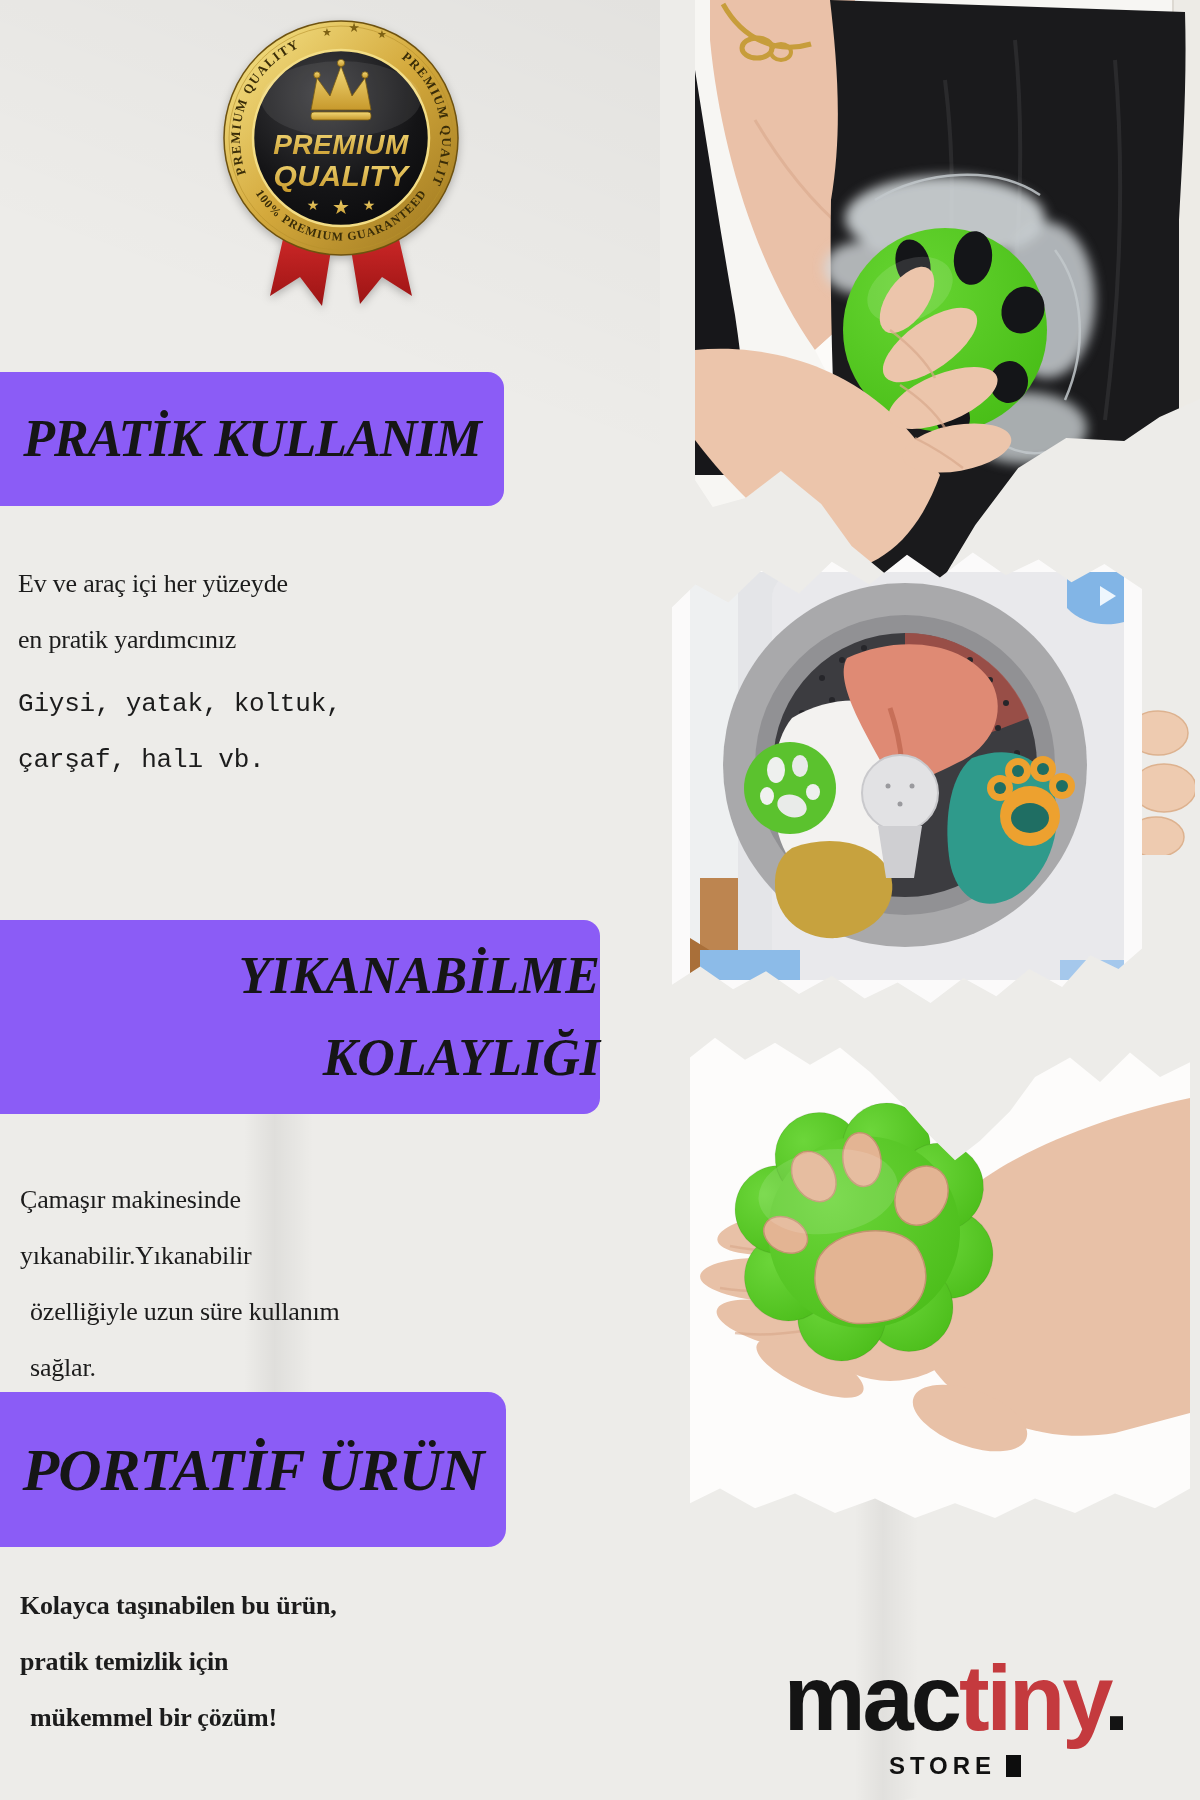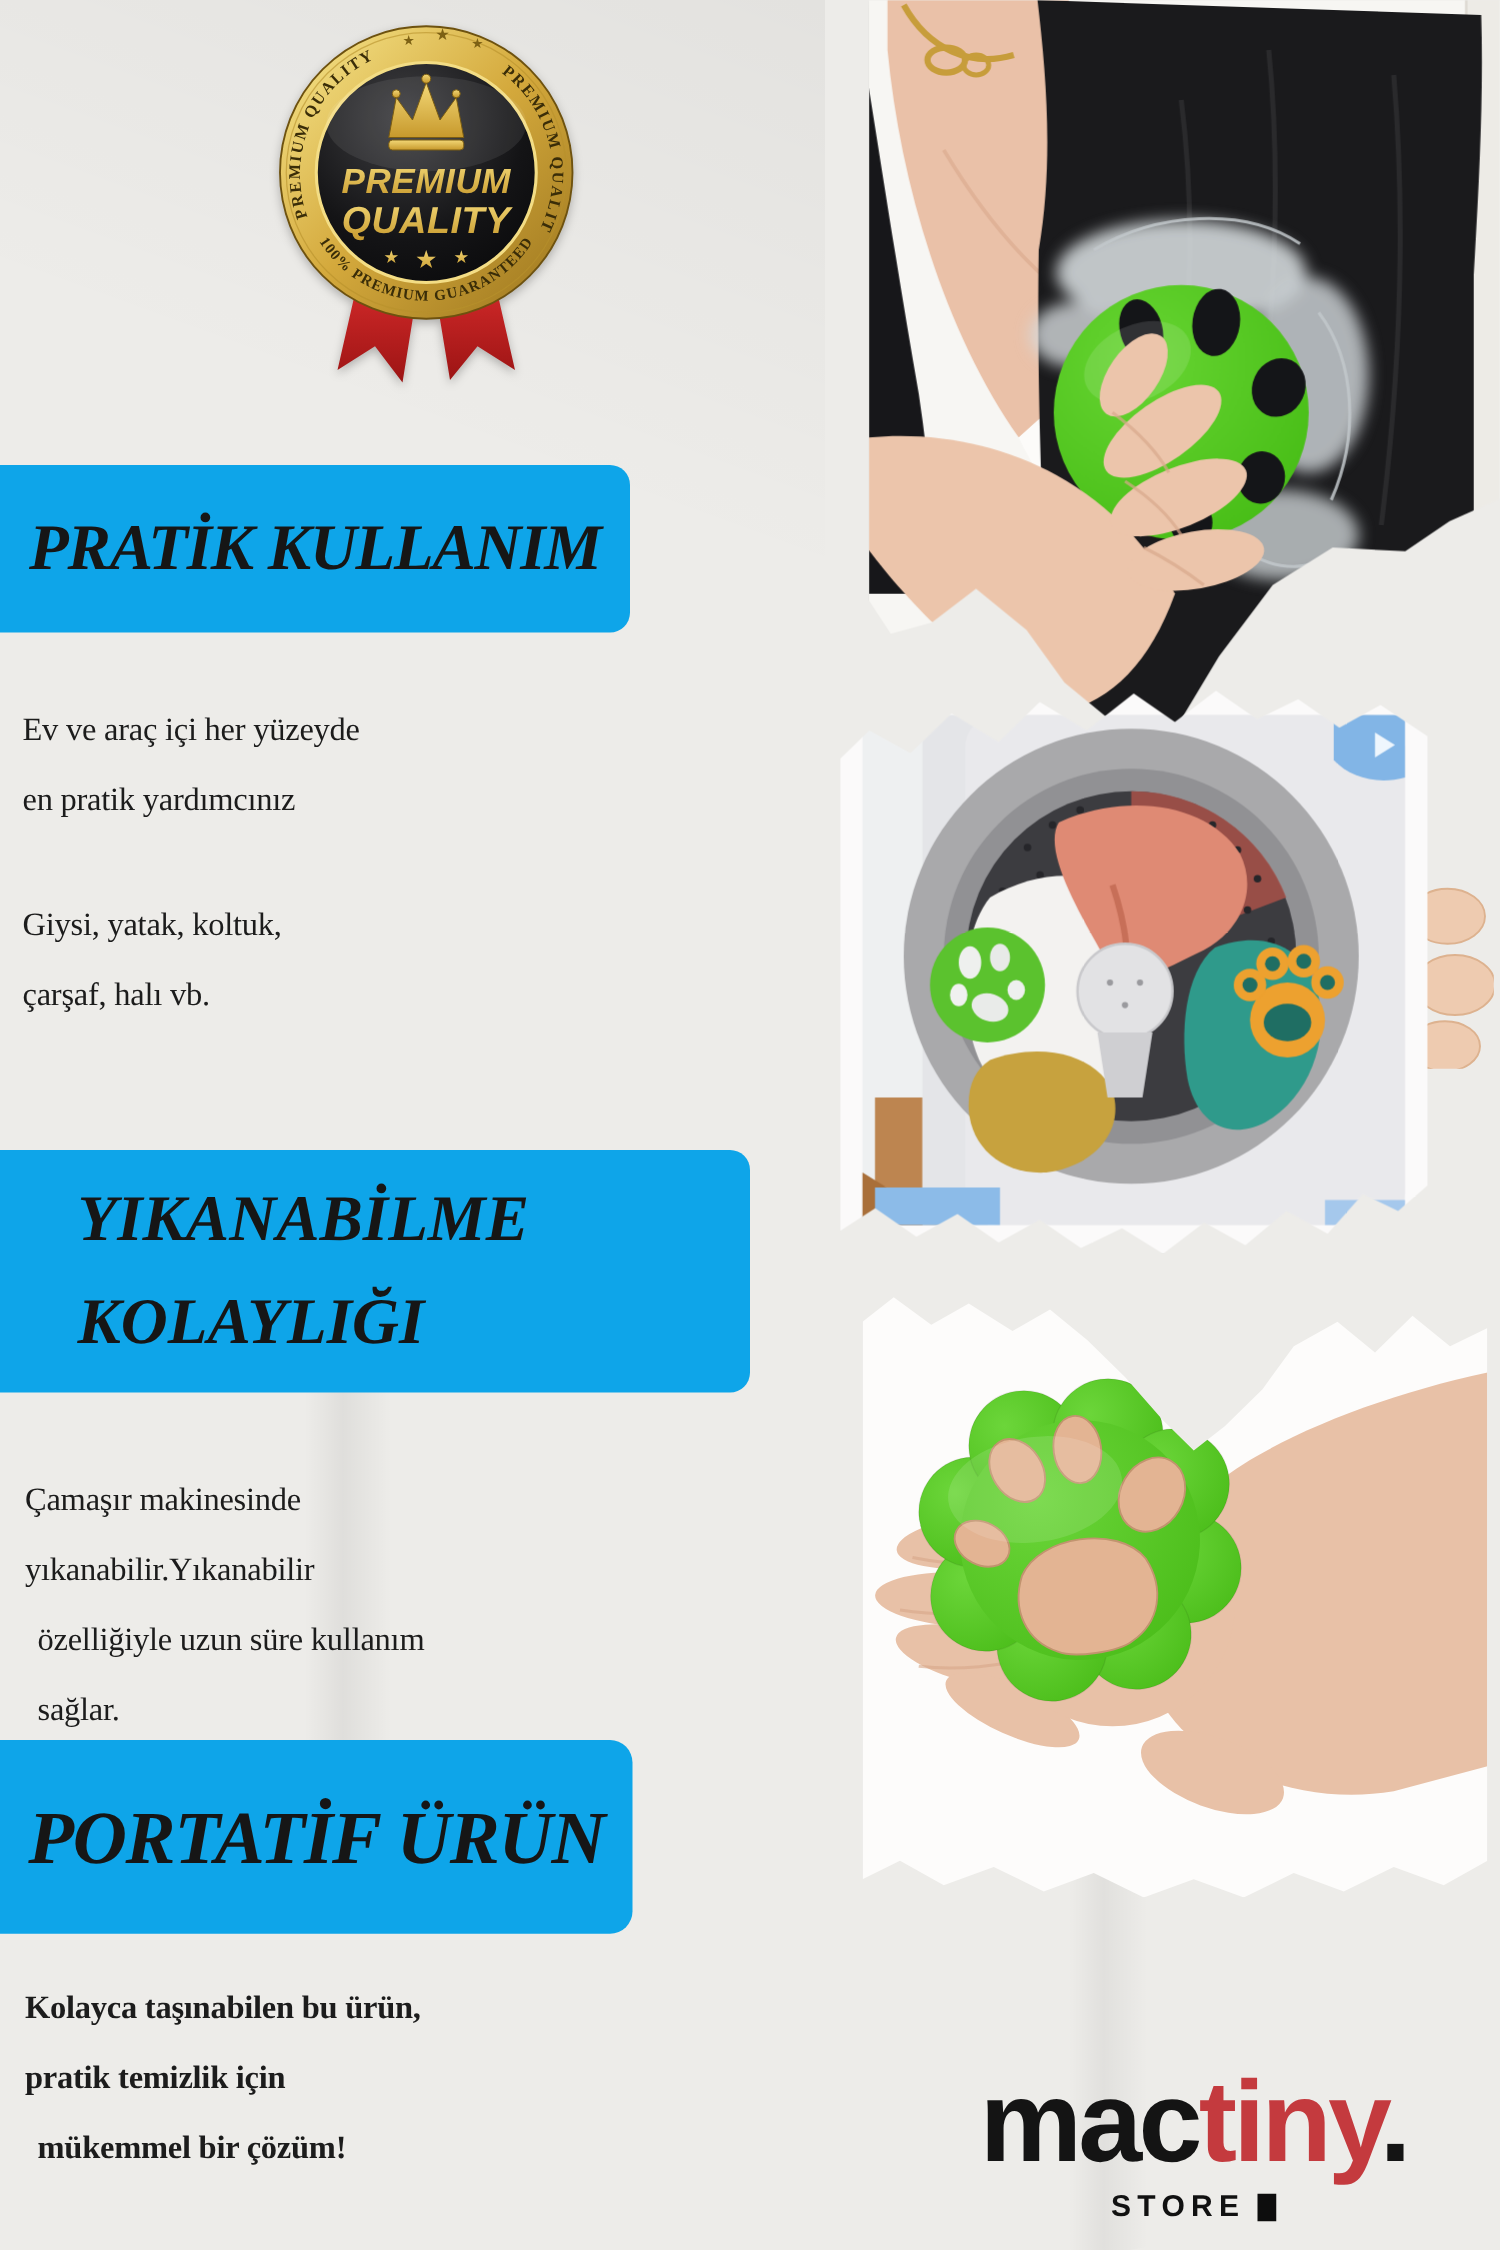--- a/index.html
+++ b/index.html
@@ -26,34 +26,34 @@
     clip-path:polygon(0% 13%,5% 8%,12% 12%,19% 5%,27% 10%,34% 3%,42% 8%,50% 1.5%,57% 6.5%,
       64% 1%,71% 6%,78% 2.5%,85% 7.5%,92% 3.5%,100% 9%,100% 88%,95% 92.5%,89% 89.5%,83% 96.5%,
       76% 92.5%,69% 98.5%,62% 94.5%,55% 100%,48% 95.5%,41% 99%,34% 94%,27% 98%,20% 93%,
       13% 97%,6% 92%,0% 96%);}
   .photo3{left:690px;top:1028px;width:500px;height:490px;z-index:2;filter:drop-shadow(0 2px 3px rgba(0,0,0,0.12));
     clip-path:polygon(0% 6%,5% 2%,11% 6.5%,17% 3%,24% 7.5%,30% 4%,36% 9%,42% 15%,48% 22%,
       53% 27%,58% 23%,64% 17%,69% 10%,76% 6%,82% 11%,88% 5%,94% 10%,100% 7%,100% 94%,93% 98%,
       85% 95%,77% 99%,69% 96%,61% 100%,53% 97%,45% 100%,37% 96%,29% 99%,21% 95%,13% 98%,6% 94%,0% 97%);}
   .holder-fingers{position:absolute;left:1140px;top:705px;width:55px;height:150px;z-index:3;}
 
-  .banner{position:absolute;left:0;background:#0ea5e9;color:#161616;z-index:5;
-          font-style:italic;font-weight:bold;display:flex;flex-direction:column;justify-content:center;}
+  .banner{position:absolute;left:0;background:#8b5cf6;color:#161616;z-index:5;
+          font-style:italic;font-weight:bold;display:flex;flex-direction:column;justify-content:center;text-align:right;}
   .banner .bl{line-height:1;}
   .banner1{top:372px;width:504px;height:134px;border-radius:0 16px 16px 0;
            align-items:center;font-size:52px;letter-spacing:-1px;}
   .banner2{top:896px;width:600px;height:194px;border-radius:0 16px 16px 0;
            padding-left:62px;box-sizing:border-box;font-size:52px;gap:30px;margin-top:24px;}
   .banner3{top:1392px;width:506px;height:155px;border-radius:0 18px 18px 0;
            align-items:center;font-size:60px;letter-spacing:-1px;}
 
   .para{position:absolute;z-index:5;color:#1c1c1c;font-size:26px;line-height:56px;letter-spacing:-0.2px;}
   .para .ind{padding-left:10px;}
   .p1{left:18px;top:556px;}
-  .p2{left:18px;top:712px;}
+  .p2{left:18px;top:676px;font-family:Liberation Mono, monospace;}
   .p3{left:20px;top:1172px;}
   .p4{left:20px;top:1578px;font-weight:bold;}
 
   .logo{position:absolute;left:700px;top:1652px;width:510px;text-align:center;z-index:5;
         font-family:"Liberation Sans","DejaVu Sans",sans-serif;}
   .logo-main{font-size:92px;font-weight:bold;letter-spacing:-3px;line-height:1;color:#141414;}
   .logo-main .red{color:#c43a3e;}
   .logo-sub{margin-top:8px;font-size:24px;font-weight:bold;letter-spacing:5px;color:#111;
             display:flex;align-items:center;justify-content:center;gap:10px;}
   .logo-square{display:inline-block;width:15px;height:22px;background:#0d0d0d;}

